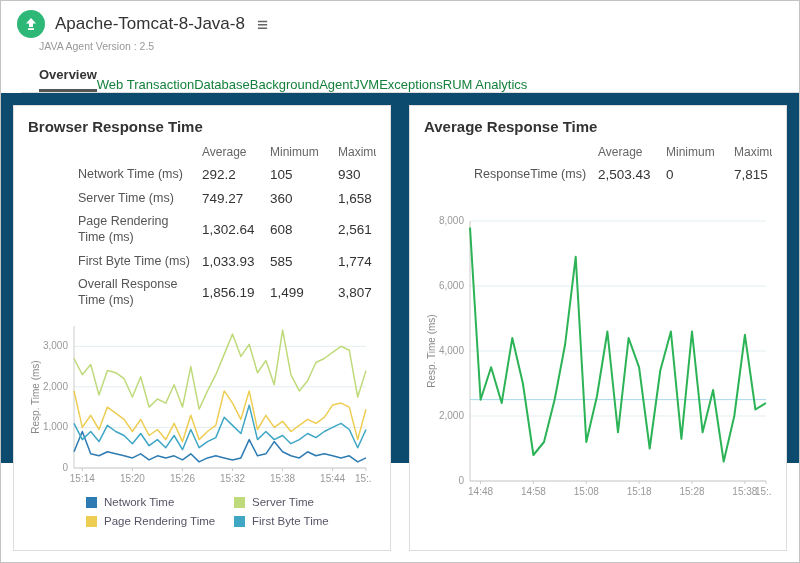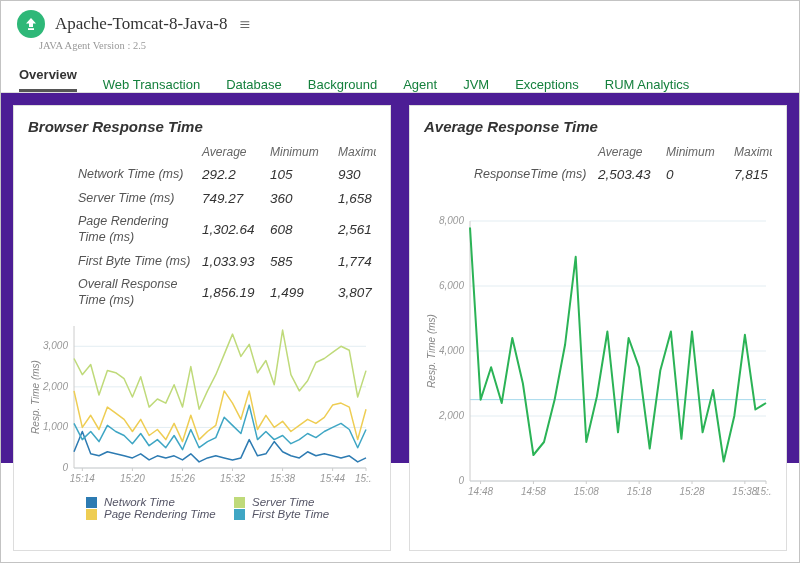--- a/index.html
+++ b/index.html
@@ -1,51 +1,51 @@
 <!DOCTYPE html>
 <html><head>
 <meta charset="utf-8">
 <style>
   * { box-sizing: border-box; }
   body { margin: 0; font-family: "Liberation Sans", sans-serif; background: #fff; }
   .page { width: 800px; height: 563px; border: 1px solid #c3c3c3; background: #fff; overflow: hidden; }
 
   
-  .header { height: 57px; padding: 9px 16px 0 16px; background: #fff; font-family: Liberation Serif, serif; }
+  .header { height: 57px; padding: 9px 16px 0 16px; background: #fff; }
   .header-row { display: flex; align-items: center; gap: 10px; }
   .app-icon { width: 28px; height: 28px; border-radius: 50%; background: #2eb878; display: flex; align-items: center; justify-content: center; flex: 0 0 auto; }
   .app-title { font-size: 17px; color: #333; }
   .menu-icon { font-size: 19px; color: #666; cursor: pointer; line-height: 1; margin-left: 2px; }
   .subtitle { margin-left: 22px; margin-top: 2px; font-size: 10.5px; color: #999; }
 
   
-  .tabs { display: flex; gap: 26px; padding: 0 18px; border-bottom: 1px solid #ddd; height: 35px; align-items: flex-end; background: #fff; }
+  .tabs { display: flex; padding: 0 18px; border-bottom: 1px solid #ddd; height: 35px; align-items: flex-end; background: #fff; margin-left: 20px; }
   .tab { font-size: 13px; color: #15803d; cursor: pointer; white-space: nowrap; }
   .tab.active { color: #333; font-weight: bold; border-bottom: 3px solid #555; padding-bottom: 7px; }
 
   
-  .content { background: #4c1d95; height: 370px; padding: 12px; display: flex; gap: 18px; font-style: italic; }
+  .content { background: #0c4a6e; height: 370px; padding: 12px; display: flex; gap: 18px; }
   .card { background: #fff; border: 1px solid #ddd; width: 380px; height: 446px; padding: 12px 14px; overflow: hidden; }
   .card-title { font-size: 15px; font-weight: bold; color: #333; }
 
   
   .metrics-wrap { overflow: hidden; margin-top: 4px; }
   table.metrics { border-collapse: collapse; min-width: 374px; table-layout: fixed; }
   .metrics th { font-size: 12px; color: #666; font-weight: normal; text-align: left; padding: 6px 4px 4px 4px; white-space: nowrap; }
   .metrics th.lblh, .metrics td.lbl { width: 170px; }
   .metrics th.valh, .metrics td.val { width: 68px; }
   .metrics td.lbl { font-size: 12.5px; color: #555; text-align: left; padding: 4px 0 4px 50px; line-height: 1.25; }
   .metrics td.val { font-size: 13.5px; color: #333; padding: 4px 4px; white-space: nowrap; }
 
   
   .chart { margin-top: 6px; }
   .chart svg { display: block; overflow: hidden; }
 
   
-  .legend { margin: 8px 0 0 58px; display: grid; grid-template-columns: 148px 160px; }
+  .legend { margin: 8px 0 0 58px; display: grid; grid-template-columns: 148px 160px; row-gap: 7px; }
   .legend-item { display: flex; align-items: center; gap: 7px; cursor: pointer; }
   .legend-swatch { width: 11px; height: 11px; flex: 0 0 auto; }
   .legend-label { font-size: 11.5px; color: #556; }
 </style>
 </head>
 <body>
 
 <div class="page">
 
   <div class="header">

